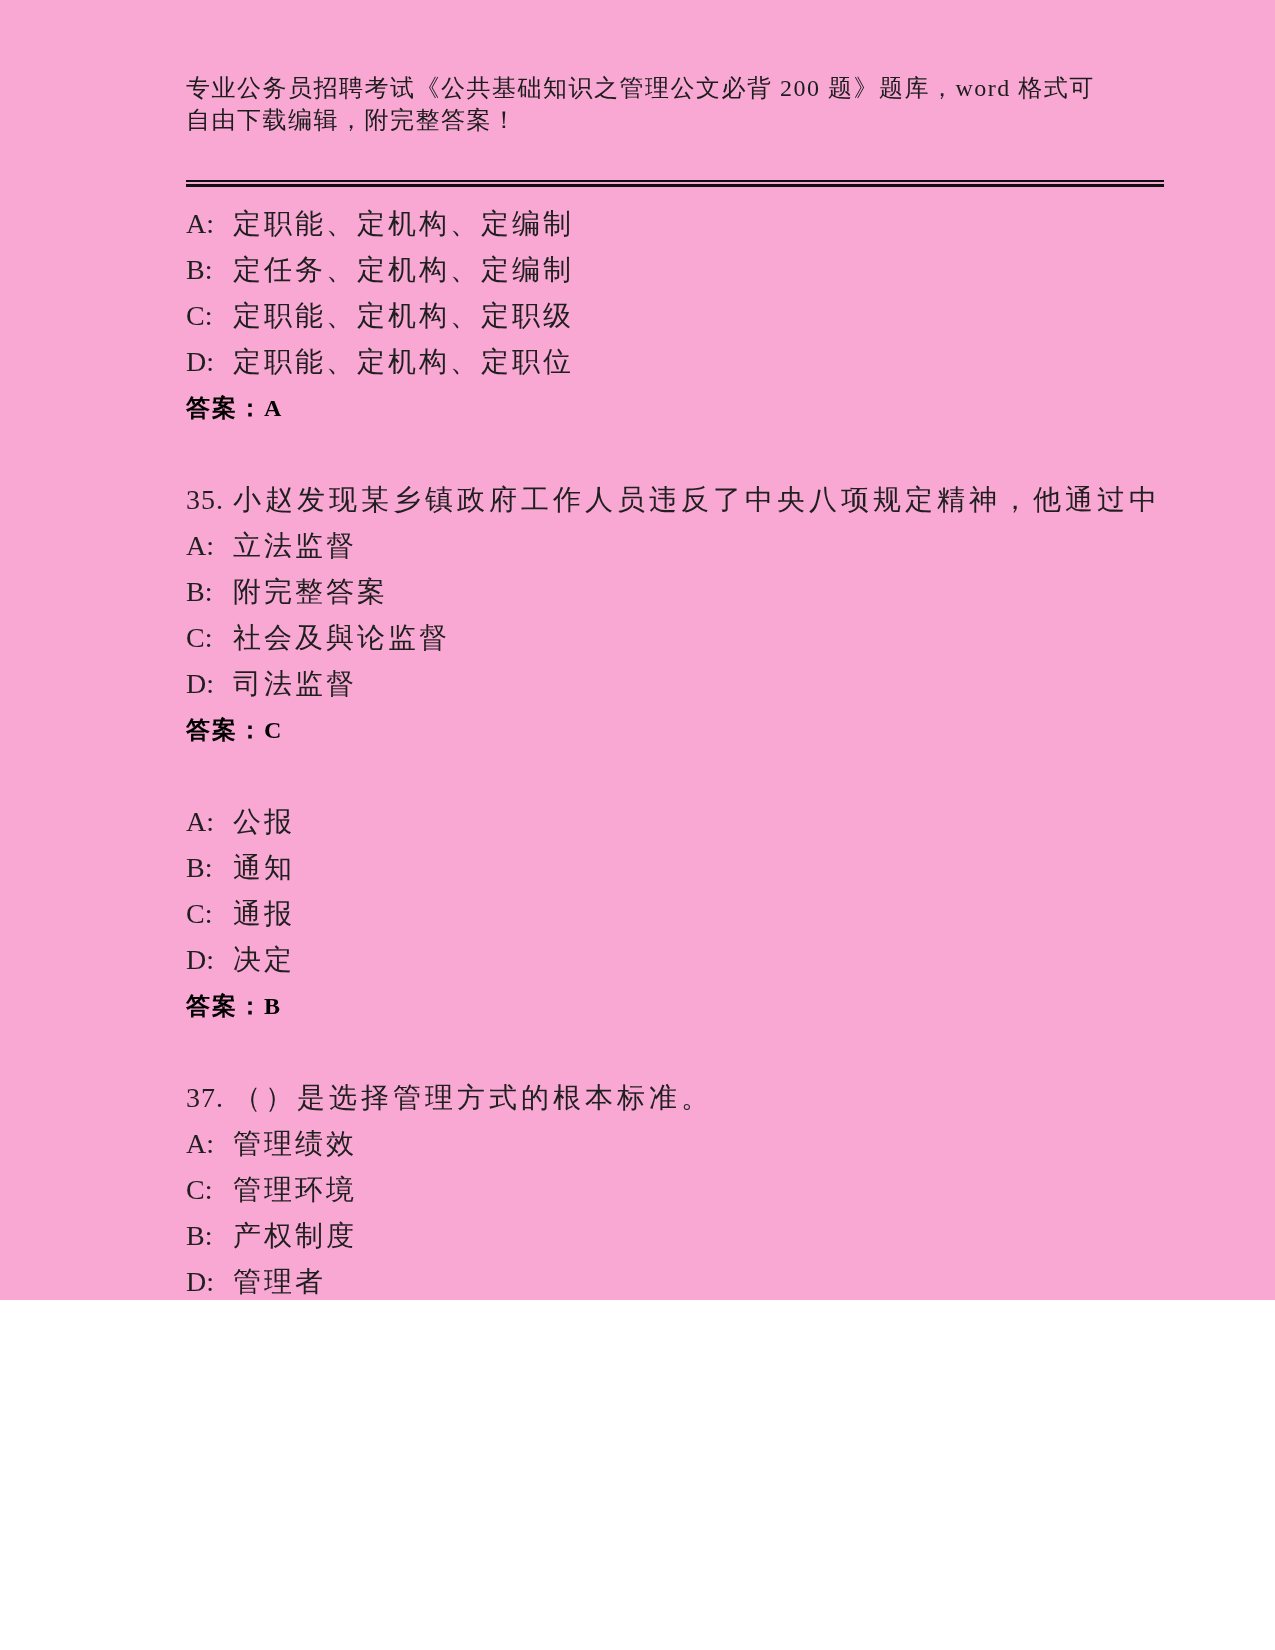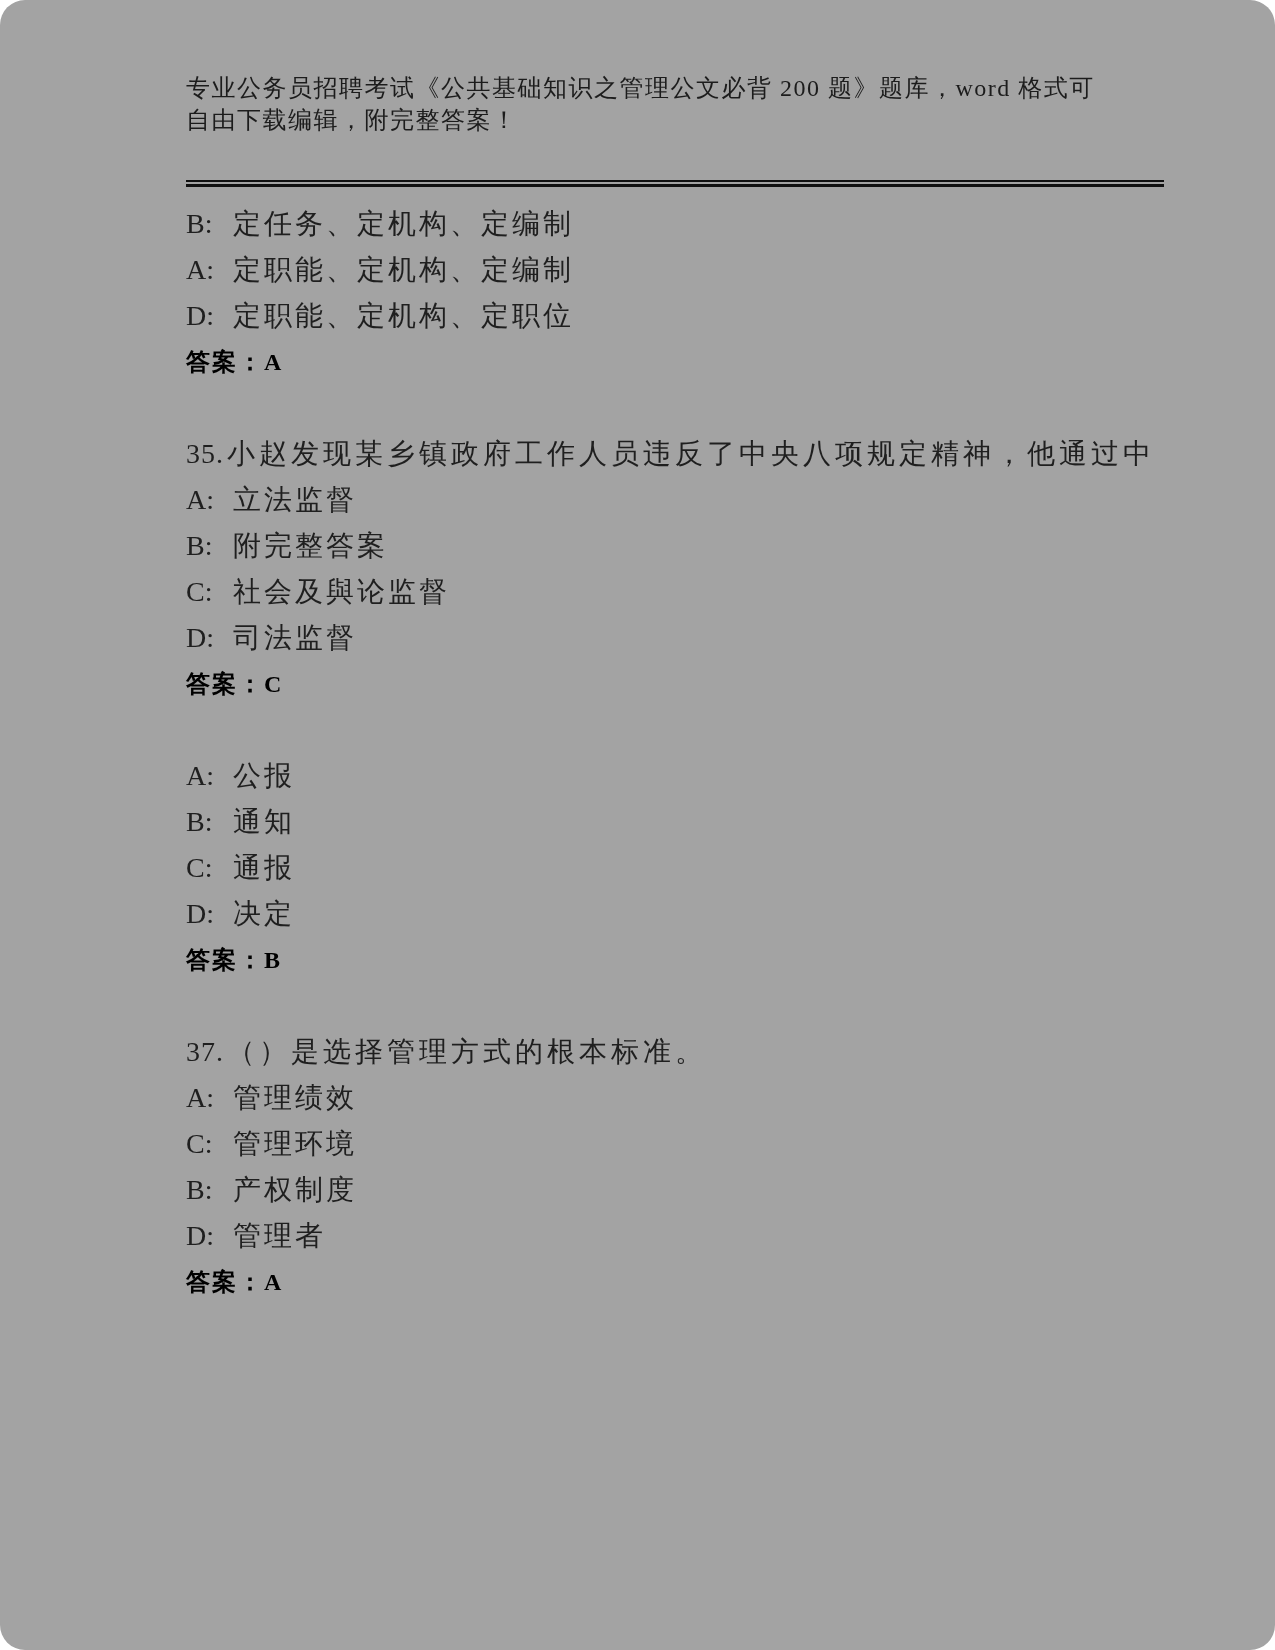--- a/index.html
+++ b/index.html
@@ -5,25 +5,24 @@
   * { margin: 0; padding: 0; box-sizing: border-box; }
   html, body { background: #ffffff; }
   body {
     width: 1275px;
     height: 1650px;
     font-family: "Liberation Serif", "DejaVu Serif", serif;
   }
   .page {
     position: relative;
     width: 1275px;
-    height: 1650px;
-    background: #a3a3a3;
+    height: 1300px;
+    background: #f9a8d4;
     color: #1f1f1f;
     overflow: hidden;
-    border-radius: 25px;
   }
   
   .hdr {
     padding-top: 72px;
     padding-left: 186px;
     width: 1166px;
   }
   .hdr-text {
     font-size: 24px;
     line-height: 32px;
@@ -45,21 +44,21 @@
     padding-top: 14px;
   }
   .question-block + .question-block { margin-top: 46px; }
   .q-text {
     font-size: 28px;
     line-height: 46px;
     letter-spacing: 4px;
     white-space: nowrap;
     color: #1f1f1f;
   }
-  .q-num { letter-spacing: 1px; margin-right: 3px; }
+  .q-num { letter-spacing: 1px; margin-right: 9px; }
   .option-row {
     font-size: 28px;
     line-height: 46px;
     letter-spacing: 3px;
     white-space: nowrap;
     color: #1f1f1f;
   }
   .opt-label {
     display: inline-block;
     width: 47px;
@@ -81,22 +80,23 @@
 <div class="page">
   <header class="hdr">
     <p class="hdr-text">
       <span>专业公务员招聘考试《公共基础知识之管理公文必背 200 题》题库，word 格式可</span><br>
       <span>自由下载编辑，附完整答案！</span>
     </p>
     <div class="hdr-rule"></div>
   </header>
   <main class="questions">
       <section class="question-block">
+        <p class="option-row"><span class="opt-label">A:</span><span class="opt-text">定职能、定机构、定编制</span></p>
         <p class="option-row"><span class="opt-label">B:</span><span class="opt-text">定任务、定机构、定编制</span></p>
-        <p class="option-row"><span class="opt-label">A:</span><span class="opt-text">定职能、定机构、定编制</span></p>
+        <p class="option-row"><span class="opt-label">C:</span><span class="opt-text">定职能、定机构、定职级</span></p>
         <p class="option-row"><span class="opt-label">D:</span><span class="opt-text">定职能、定机构、定职位</span></p>
         <p class="answer-row"><span class="ans-label">答案：</span><span class="ans-value">A</span></p>
       </section>
       <section class="question-block">
         <p class="q-text"><span class="q-num">35.</span><span class="q-line">小赵发现某乡镇政府工作人员违反了中央八项规定精神，他通过中</span><br></p>
         <p class="option-row"><span class="opt-label">A:</span><span class="opt-text">立法监督</span></p>
         <p class="option-row"><span class="opt-label">B:</span><span class="opt-text">附完整答案</span></p>
         <p class="option-row"><span class="opt-label">C:</span><span class="opt-text">社会及與论监督</span></p>
         <p class="option-row"><span class="opt-label">D:</span><span class="opt-text">司法监督</span></p>
         <p class="answer-row"><span class="ans-label">答案：</span><span class="ans-value">C</span></p>

